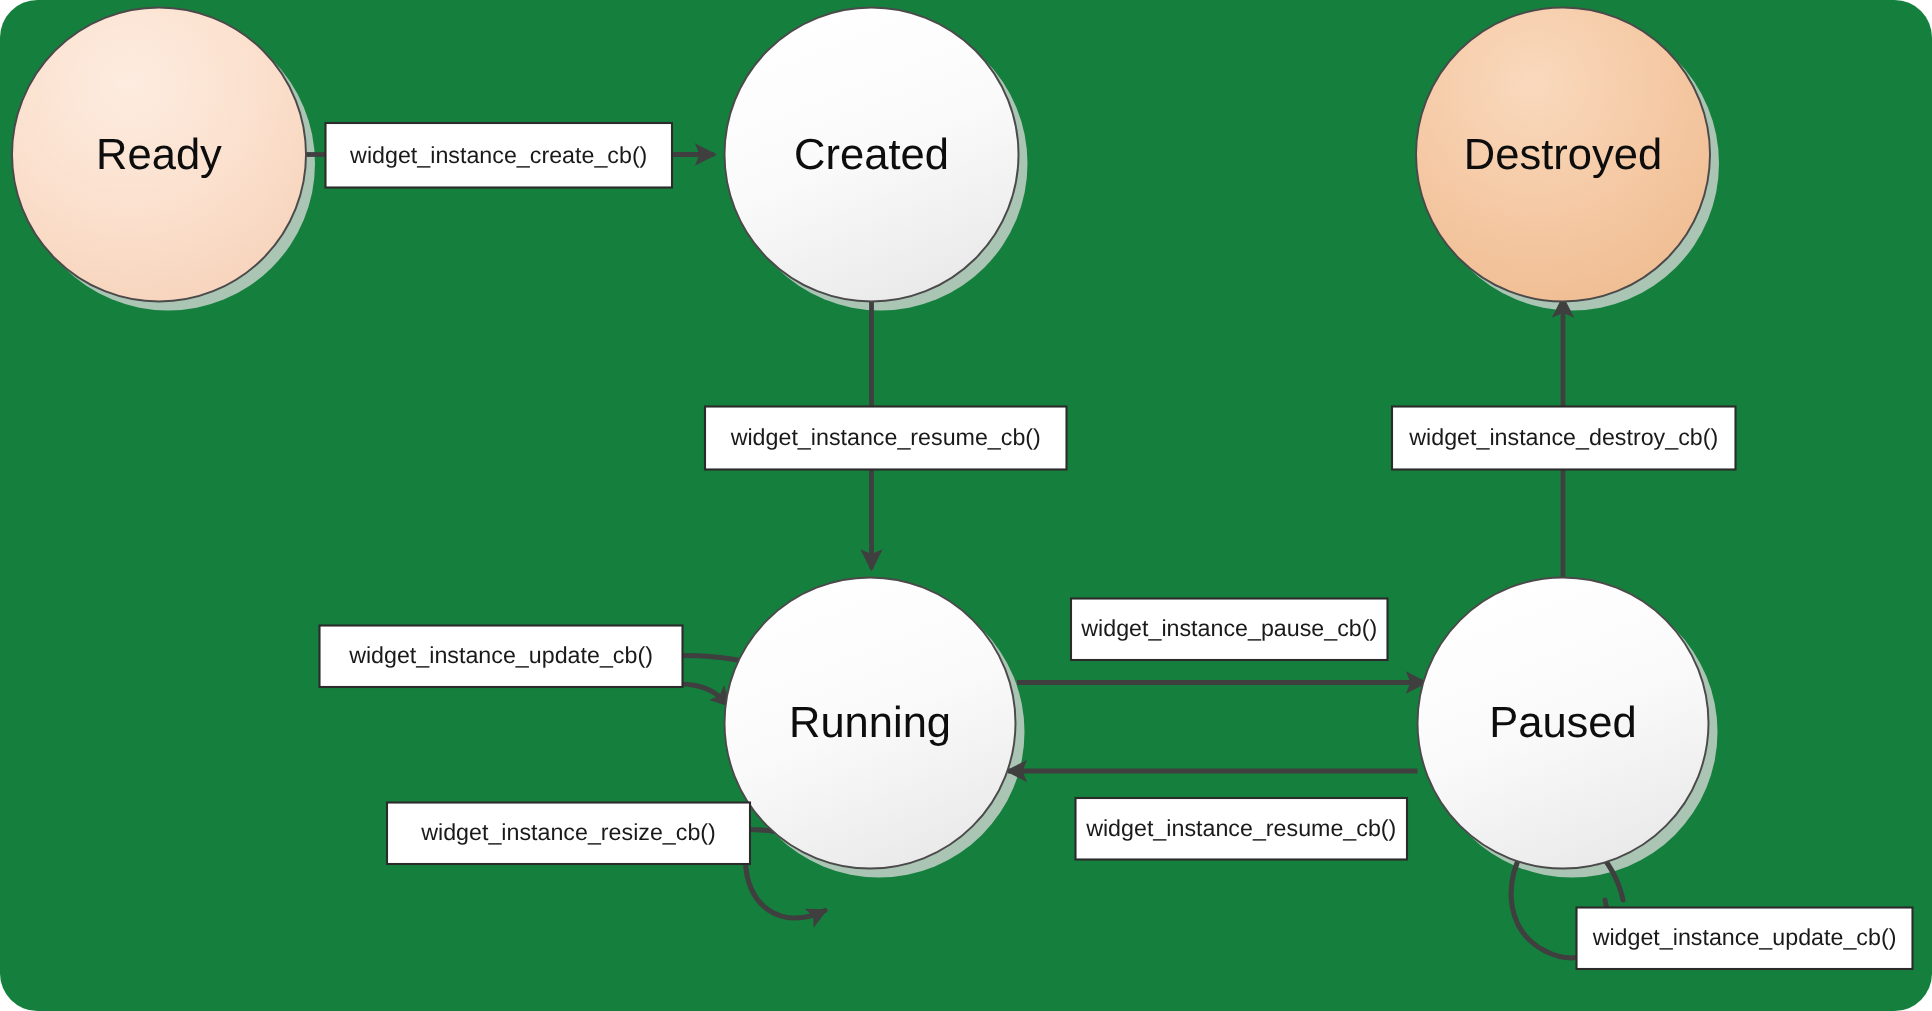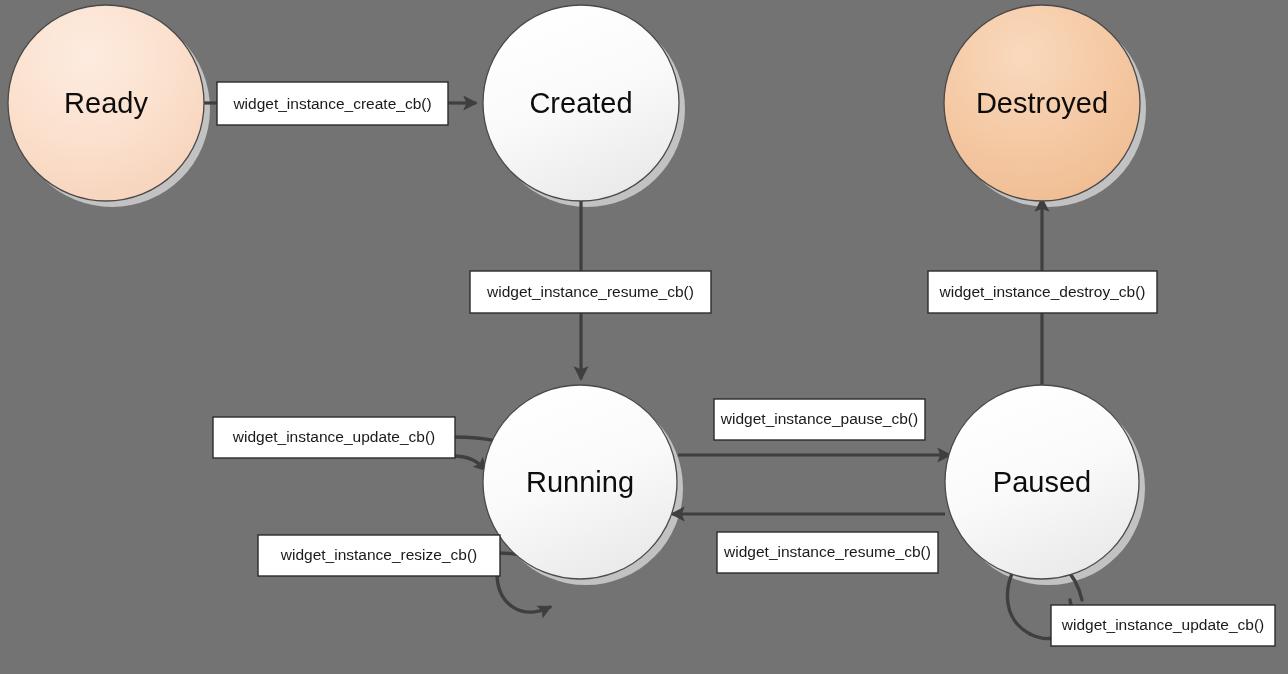--- a/index.html
+++ b/index.html
@@ -8,22 +8,23 @@
     padding: 0;
     background: #ffffff;
   }
   body {
     font-family: "Liberation Sans", sans-serif;
   }
   #diagram-root {
     position: relative;
     width: 1288px;
     height: 674px;
-    background: #737373;
+    background: #15803d;
     overflow: hidden;
+    border-radius: 25px;
   }
   #diagram-svg {
     position: absolute;
     left: 0;
     top: 0;
     width: 1288px;
     height: 674px;
     display: block;
   }
   .node-label {

